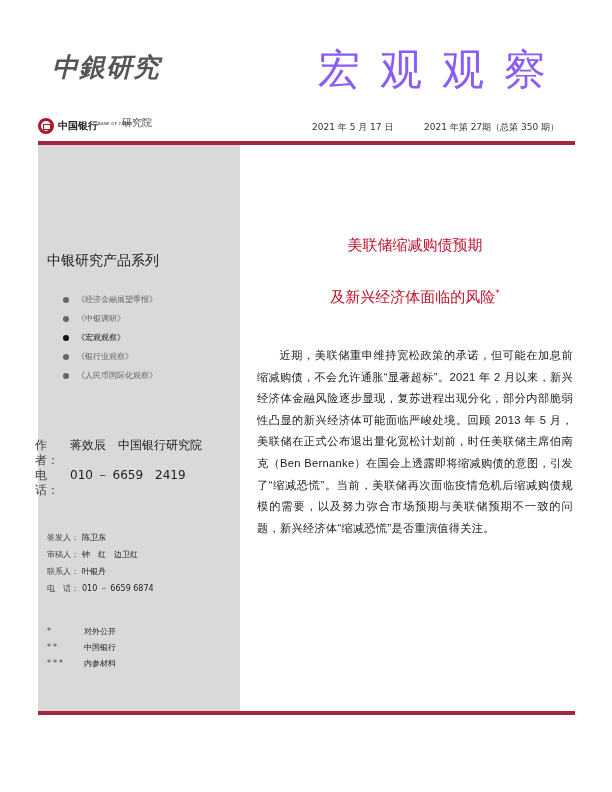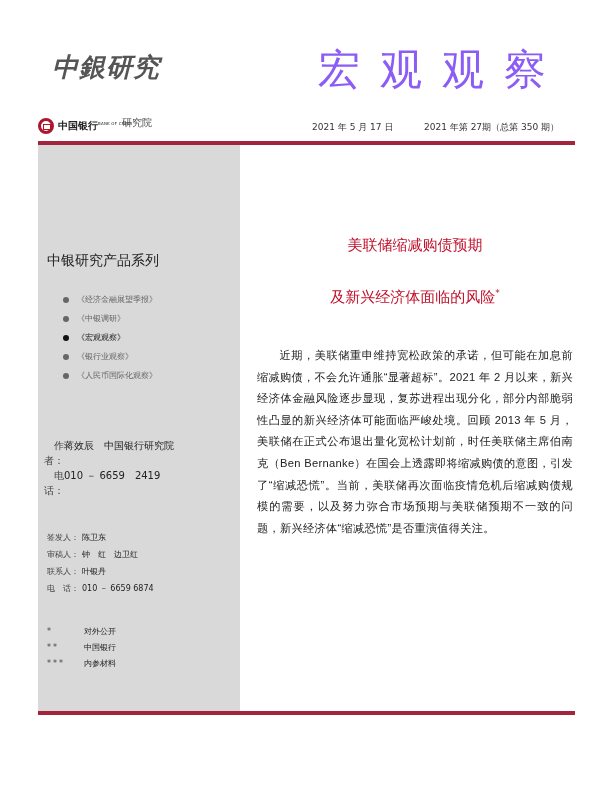--- a/index.html
+++ b/index.html
@@ -33,21 +33,21 @@
     .rule { background: #a5243d; height: 4px; left: 38px; width: 537px; }
     .rule.top { top: 141px; }
     .rule.bottom { top: 711px; }
     .sidebar { left: 38px; top: 145px; width: 202px; height: 566px; background: #d9d9d9; }
     .sb-heading { left: 47px; top: 252px; font-size: 14px; color: #222; }
     .sb-list { left: 47px; top: 274px; margin: 16px; padding: 0; list-style: none; }
     .sb-list li { display: flex; align-items: center; height: 19px; font-size: 8px; color: #666; }
     .sb-list li.active { color: #111; }
     .dot { width: 6px; height: 6px; border-radius: 50%; background: #666; margin-right: 8px; }
     .sb-list li.active .dot { background: #111; }
-    .author-block { left: 29px; top: 438px; font-size: 10px; color: #222; line-height: 15px; text-align: right; }
+    .author-block { left: 35px; top: 438px; font-size: 12px; color: #222; line-height: 15px; }
     .sign-block { left: 47px; top: 529px; font-size: 8px; color: #222; line-height: 17px; }
     .class-block { left: 47px; top: 624px; font-size: 8px; color: #222; line-height: 16px; }
     .row { display: flex; }
     .row .k { width: 35px; color: #444; }
     .row .stars { width: 37px; color: #444; letter-spacing: 2px; }
     .article-title {
       left: 250px; width: 330px; text-align: center; color: #c0102b; font-size: 15px;
     }
     .article-title.l1 { top: 236px; }
     .article-title.l2 { top: 288px; }

